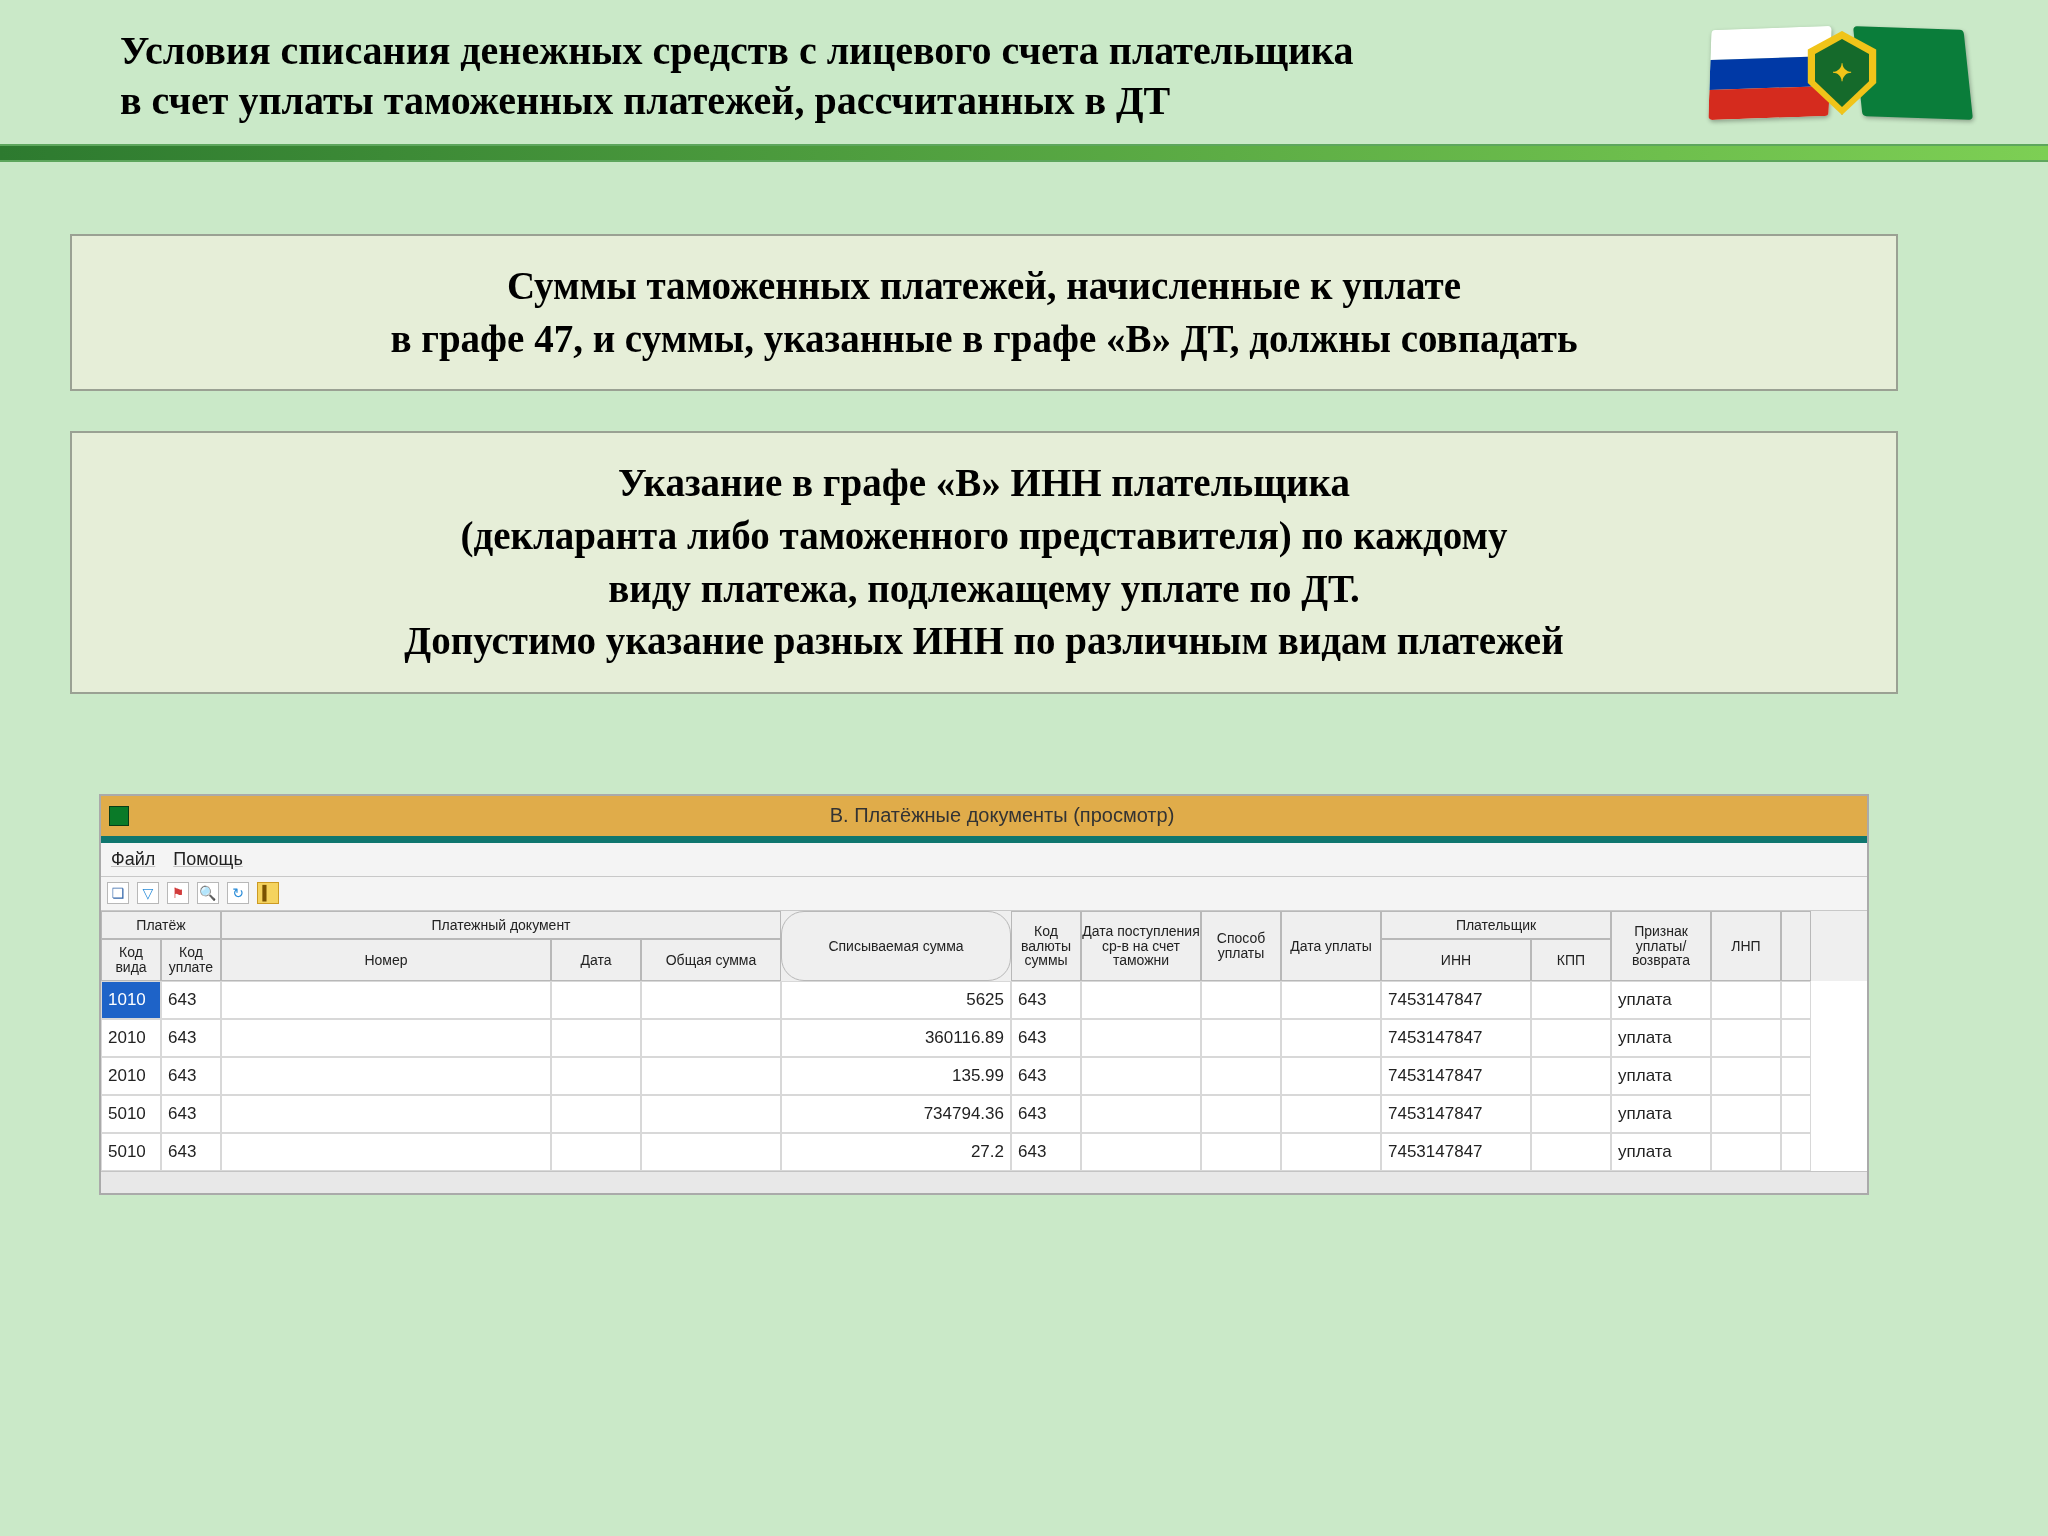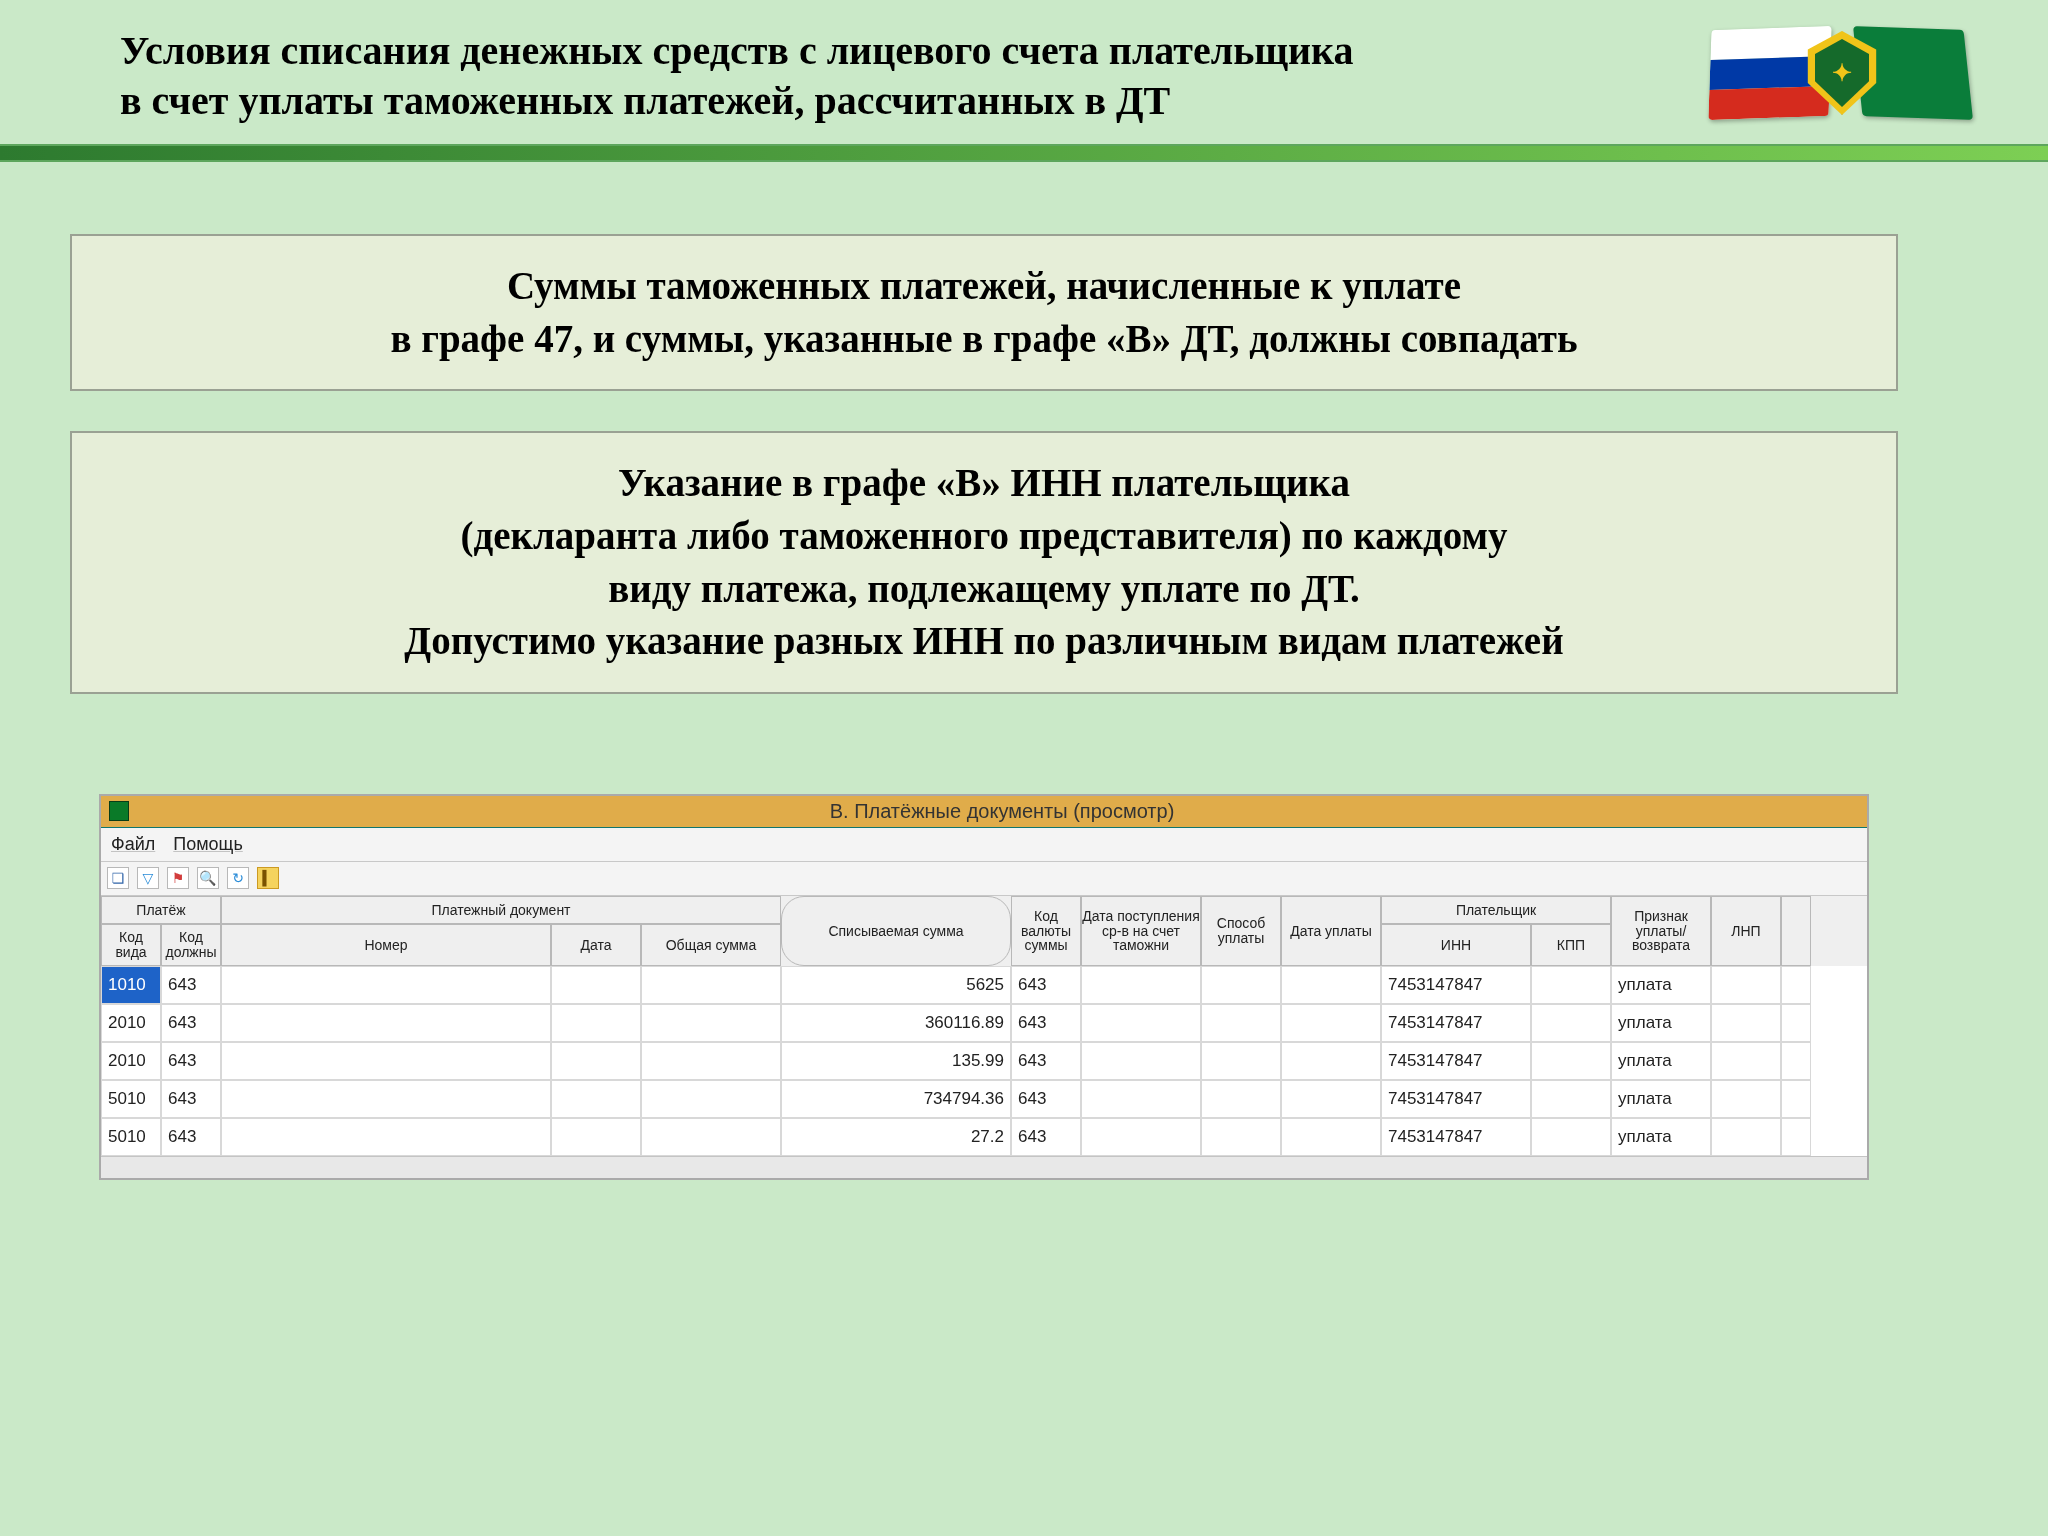--- a/index.html
+++ b/index.html
@@ -102,24 +102,24 @@
   
   .sw-window {
     margin: 100px auto 0 auto;
     width: 1770px;
     border: 2px solid #aaa;
     background: #fff;
     position: relative;
   }
   .sw-titlebar {
     background: #e0ac4a;
-    height: 32px;
-    display: flex;
-    align-items: center;
-    border-bottom: 1px solid #0f766e;
+    height: 47px;
+    display: flex;
+    align-items: center;
+    border-bottom: 7px solid #0f766e;
     font-family: "Segoe UI", Arial, sans-serif;
   }
   .sw-titlebar .title-icon {
     width: 20px; height: 20px;
     background: #0a7a28;
     border: 1px solid #083d16;
     margin: 0 8px;
   }
   .sw-titlebar .title-text {
     flex: 1;
@@ -271,21 +271,21 @@
         <div class="hcell" style="grid-column:7/8;grid-row:1/3;">Код валюты суммы</div>
         <div class="hcell" style="grid-column:8/9;grid-row:1/3;">Дата поступления ср-в на счет таможни</div>
         <div class="hcell" style="grid-column:9/10;grid-row:1/3;">Способ уплаты</div>
         <div class="hcell" style="grid-column:10/11;grid-row:1/3;">Дата уплаты</div>
         <div class="hcell" style="grid-column:11/13;grid-row:1;">Плательщик</div>
         <div class="hcell" style="grid-column:13/14;grid-row:1/3;">Признак уплаты/ возврата</div>
         <div class="hcell" style="grid-column:14/15;grid-row:1/3;">ЛНП</div>
         <div class="hcell" style="grid-column:15/16;grid-row:1/3;"></div>
 
         <div class="hcell" style="grid-column:1/2;grid-row:2;">Код вида</div>
-        <div class="hcell" style="grid-column:2/3;grid-row:2;">Код должны</div>
+        <div class="hcell" style="grid-column:2/3;grid-row:2;">Код уплате</div>
         <div class="hcell" style="grid-column:3/4;grid-row:2;">Номер</div>
         <div class="hcell" style="grid-column:4/5;grid-row:2;">Дата</div>
         <div class="hcell" style="grid-column:5/6;grid-row:2;">Общая сумма</div>
         <div class="hcell" style="grid-column:11/12;grid-row:2;">ИНН</div>
         <div class="hcell" style="grid-column:12/13;grid-row:2;">КПП</div>
       </div>
 
       <div class="sw-body" id="table-body">
           <div class="row">
             <div class="cell  sel">1010</div>

